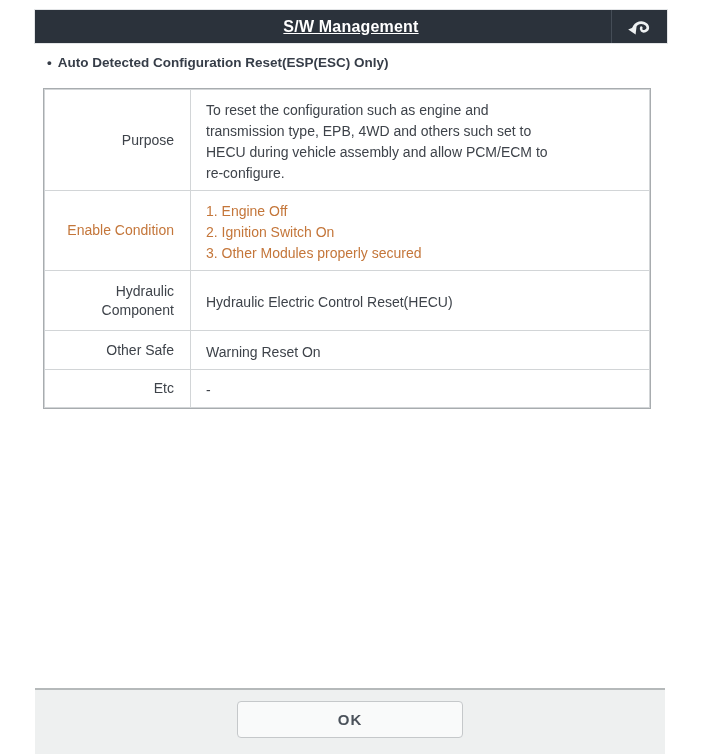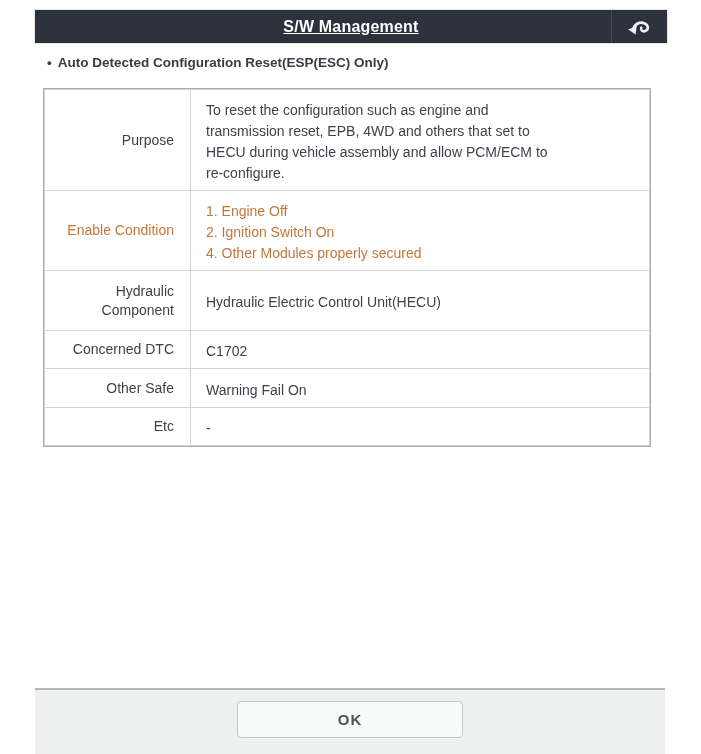--- a/index.html
+++ b/index.html
@@ -103,44 +103,40 @@
   <span>Auto Detected Configuration Reset(ESP(ESC) Only)</span>
 </div>
 
 <div class="table-wrap">
   <table class="info-table">
     <tbody>
       <tr class="r-purpose">
         <td class="c-label">Purpose</td>
         <td class="c-value">
           <div>To reset the configuration such as engine and</div>
-          <div>transmission reset, EPB, 4WD and others that set to</div>
+          <div>transmission type, EPB, 4WD and others such set to</div>
           <div>HECU during vehicle assembly and allow PCM/ECM to</div>
           <div>re-configure.</div>
         </td>
       </tr>
       <tr class="r-enable row-highlight">
         <td class="c-label">Enable Condition</td>
         <td class="c-value">
           <div>1. Engine Off</div>
           <div>2. Ignition Switch On</div>
-          <div>4. Other Modules properly secured</div>
+          <div>3. Other Modules properly secured</div>
         </td>
       </tr>
       <tr class="r-component">
         <td class="c-label">Hydraulic Component</td>
-        <td class="c-value">Hydraulic Electric Control Unit(HECU)</td>
-      </tr>
-      <tr class="r-dtc">
-        <td class="c-label">Concerned DTC</td>
-        <td class="c-value">C1702</td>
+        <td class="c-value">Hydraulic Electric Control Reset(HECU)</td>
       </tr>
       <tr class="r-failsafe">
         <td class="c-label">Other Safe</td>
-        <td class="c-value">Warning Fail On</td>
+        <td class="c-value">Warning Reset On</td>
       </tr>
       <tr class="r-etc">
         <td class="c-label">Etc</td>
         <td class="c-value">-</td>
       </tr>
     </tbody>
   </table>
 </div>
 
 <div class="footer">

